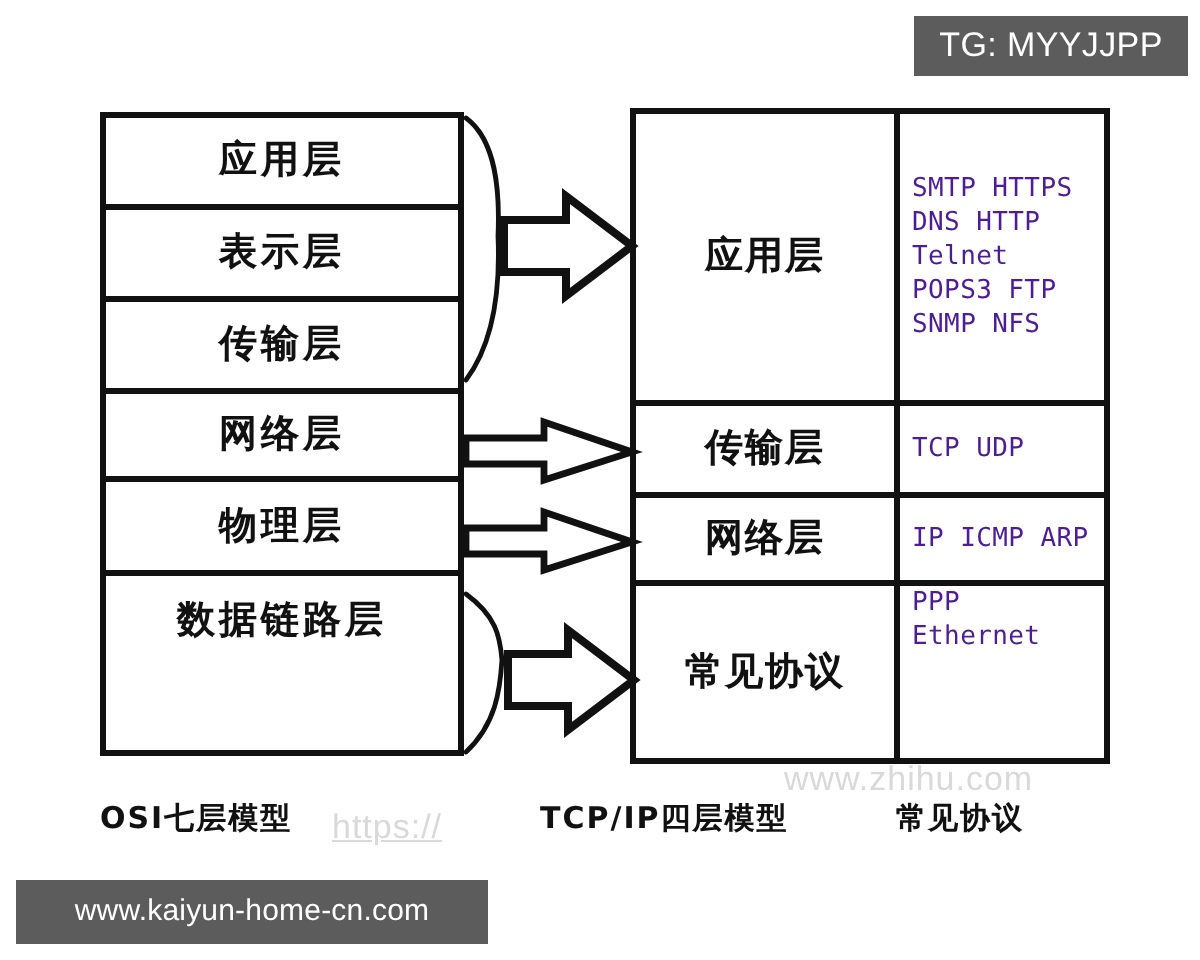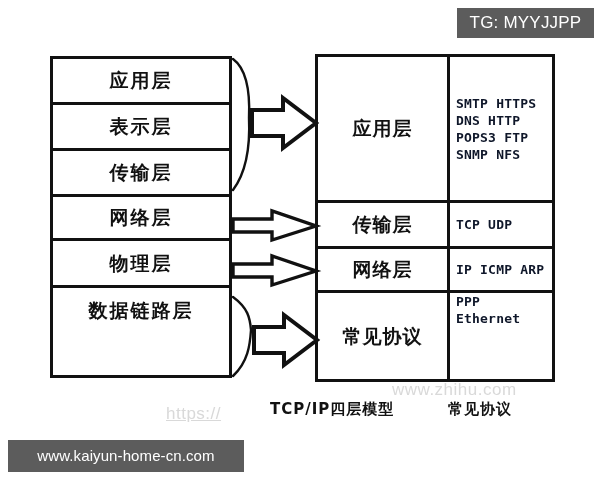--- a/index.html
+++ b/index.html
@@ -69,21 +69,21 @@
     font-size:19px;font-weight:700;letter-spacing:1px;
     line-height:1;white-space:nowrap;
   }
   .tcp-proto{
     flex:1;box-sizing:border-box;
     display:flex;flex-direction:column;justify-content:center;
     padding-left:6px;overflow:hidden;
   }
   .tcp-proto .pline{
     font-family:"DejaVu Sans Mono", monospace;
-    font-size:13px;font-weight:700;color:#0f172a;
+    font-size:13px;font-weight:400;color:#4c1d95;
     line-height:17px;white-space:nowrap;letter-spacing:0.2px;
   }
   .tr-app{height:146px;}
   .tr-tra{height:46px;}
   .tr-net{height:44px;}
   .tr-iface{height:86px;}
   .tcp-row.tr-iface .tcp-proto{justify-content:flex-start;}
 
   
   .caption{
@@ -139,20 +139,21 @@
 
   <div class="tcp-table">
 
     <div class="tcp-row tr-app">
       <div class="tcp-name">
         <span class="lbl">应用层</span>
       </div>
       <div class="tcp-proto">
         <span class="pline">SMTP HTTPS</span>
         <span class="pline">DNS HTTP</span>
+        <span class="pline">Telnet</span>
         <span class="pline">POPS3 FTP</span>
         <span class="pline">SNMP NFS</span>
       </div>
     </div>
 
     <div class="tcp-row tr-tra">
       <div class="tcp-name">
         <span class="lbl">传输层</span>
       </div>
       <div class="tcp-proto">
@@ -189,18 +190,19 @@
 
     <path d="M252,110 L283,110 L283,98 L316,123 L283,148 L283,136 L252,136 Z" fill="#ffffff" stroke="#111" stroke-width="4" stroke-linejoin="miter"></path>
 
     <path d="M233,219 L272,219 L272,211 L316,226 L272,240 L272,232 L233,232 Z" fill="#ffffff" stroke="#111" stroke-width="3.4" stroke-linejoin="miter"></path>
 
     <path d="M233,264 L272,264 L272,256 L316,271 L272,285 L272,277 L233,277 Z" fill="#ffffff" stroke="#111" stroke-width="3.4" stroke-linejoin="miter"></path>
 
     <path d="M254,327 L284,327 L284,315 L317,340 L284,365 L284,353 L254,353 Z" fill="#ffffff" stroke="#111" stroke-width="4" stroke-linejoin="miter"></path>
   </svg>
 
+  <div class="caption cap-osi">OSI七层模型</div>
   <div class="caption cap-tcp">TCP/IP四层模型</div>
   <div class="caption cap-proto">常见协议</div>
 
   <div class="wm-bar">www.kaiyun-home-cn.com</div>
 
 </div>
 
 </body></html>

